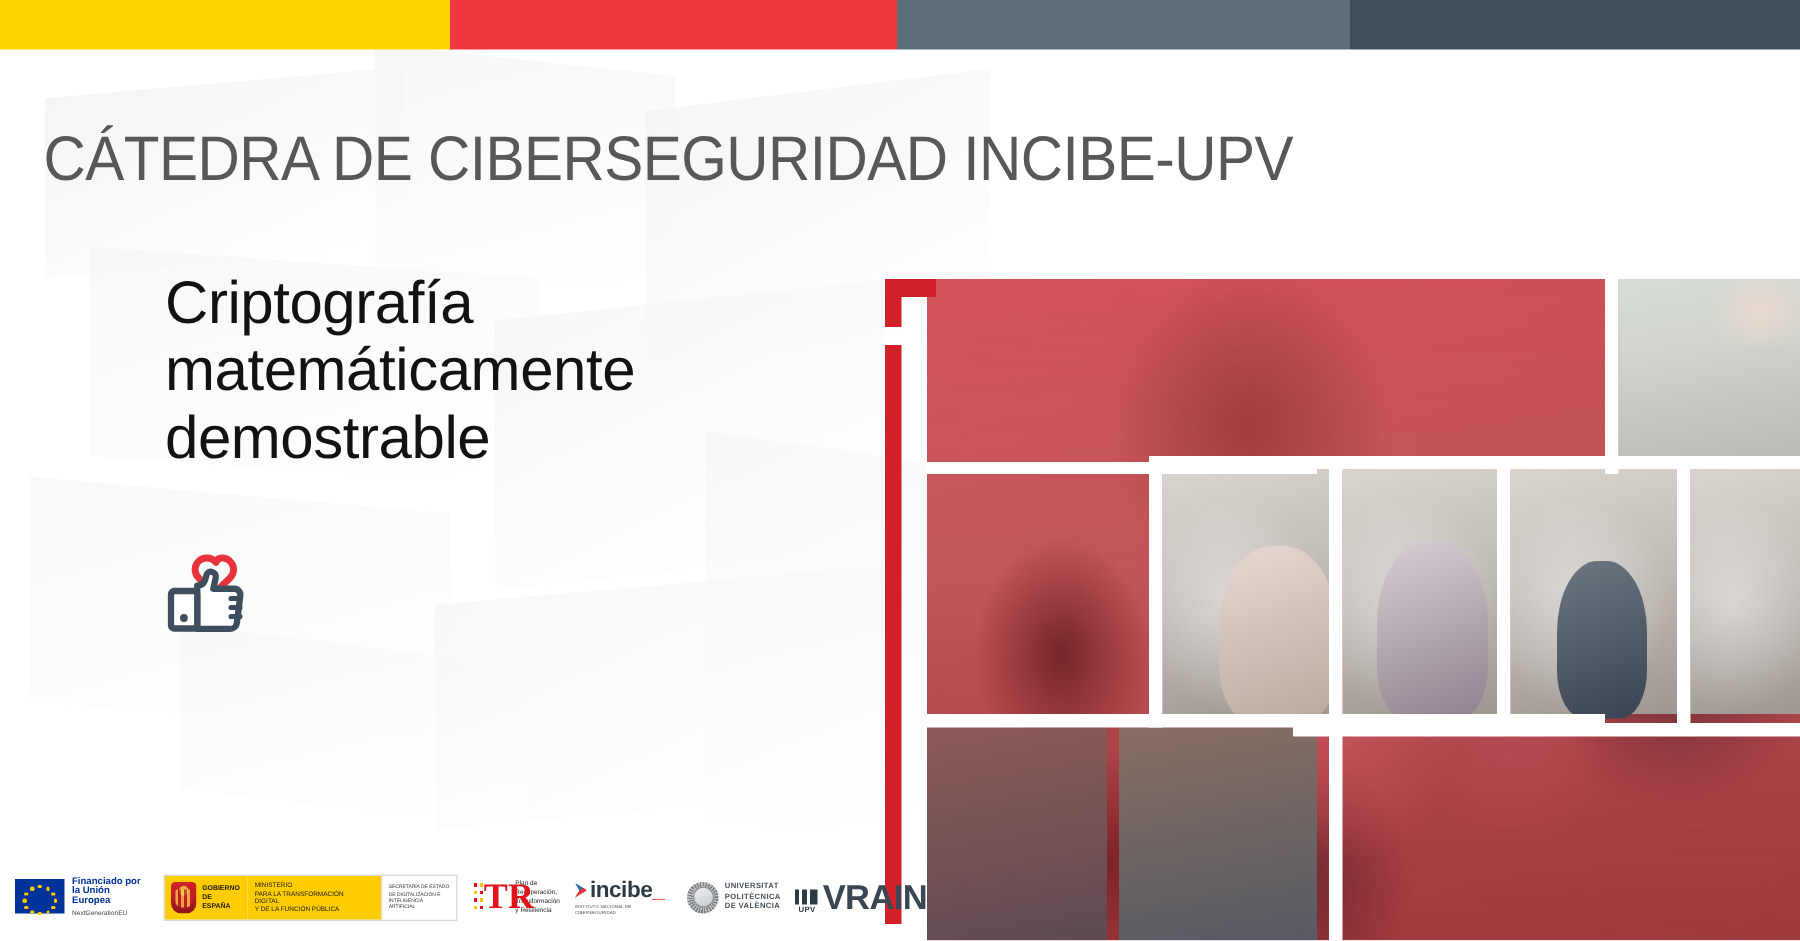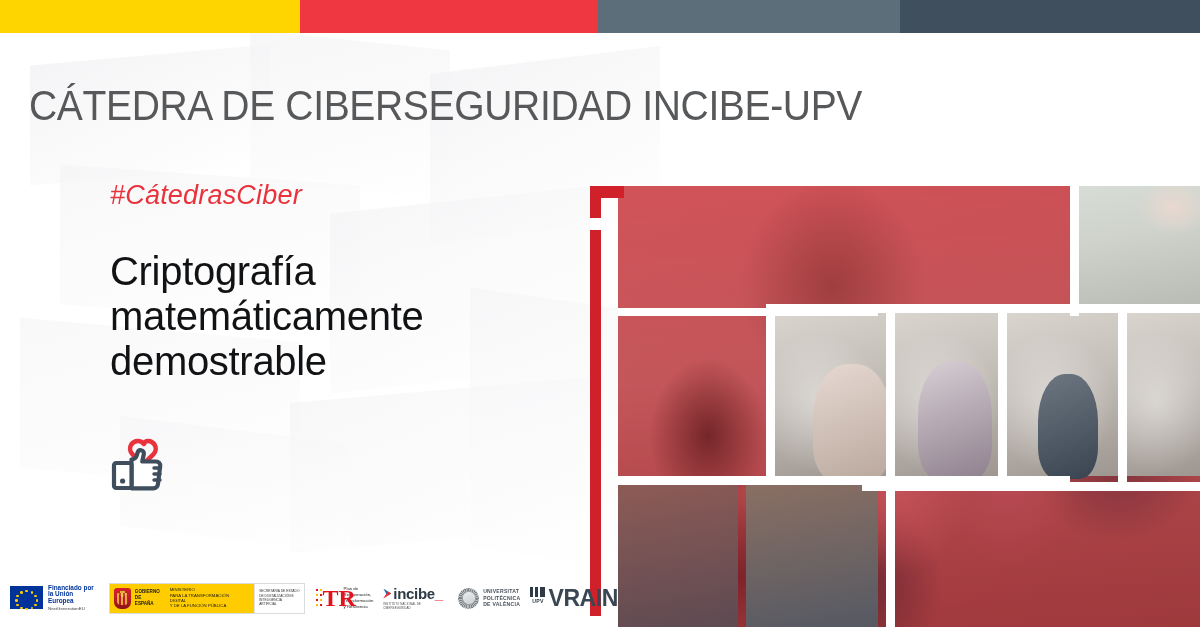--- a/index.html
+++ b/index.html
@@ -300,21 +300,21 @@
   }
   .upv-seal::after {
     content:""; position:absolute; inset:3.5px;
     border-radius:50%;
     background:linear-gradient(160deg,#eef0f1,#c8ccd0);
     box-shadow:inset 0 0 0 .8px #8b9094;
   }
   .upv-text { font-size:5.1px; font-weight:700; color:#46505A; line-height:1.35; letter-spacing:.25px; white-space:pre-line; }
 
   
-  .logo-vrain { display:flex; align-items:flex-start; gap:3px; }
+  .logo-vrain { display:flex; align-items:flex-end; gap:3px; }
   .vr-upv { display:flex; flex-direction:column; align-items:center; gap:1px; }
   .vr-bars {
     width:15px; height:10px;
     background:
       linear-gradient(90deg,#2E3A45 0 3px, transparent 3px 5px, #2E3A45 5px 8px, transparent 8px 10px, #2E3A45 10px 15px);
   }
   .vr-upv-label { font-size:5.2px; font-weight:700; color:#2E3A45; letter-spacing:.2px; }
   .vr-word { font-size:23px; font-weight:700; color:#3A4752; letter-spacing:-.4px; line-height:1; }
 </style>
 </head>
@@ -337,21 +337,20 @@
   <div class="topbar">
     <span class="bar-yellow"></span>
     <span class="bar-red"></span>
     <span class="bar-slate"></span>
     <span class="bar-navy"></span>
   </div>
 
   <div class="title">CÁTEDRA DE CIBERSEGURIDAD INCIBE-UPV</div>
 
   <div class="left-col">
-    <div class="hashtag">#CátedrasCiber</div>
     <div class="headline">Criptografía matemáticamente demostrable</div>
 
     <div class="category">
       <svg class="cat-icon" viewBox="0 0 64 62">
         <path d="M34 9c-3.2-4.2-9.6-4-12.6.4-2.1 3.1-1.6 7.3 1.1 9.9l9.3 9.2c.6.6 1.6.6 2.2 0l9.3-9.2c2.7-2.6 3.2-6.8 1.1-9.9C41.4 5 35 4.8 34 9z" fill="none" stroke="#E8333D" stroke-width="4.6" stroke-linejoin="round"></path>
         <path d="M21.5 24.5c2.6-.2 4.4-1.6 5.1-3.6l1-3.3c.5-1.7 2-2.7 3.6-2.4 1.9.3 3 2.1 2.6 4l-1.6 7.3h13.9c2.5 0 4.4 2.1 4.1 4.5l-2.3 18.4c-.3 2.2-2.2 3.9-4.4 3.9H21.5z" fill="#fff" stroke="#3E4E5C" stroke-width="4.2" stroke-linejoin="round" stroke-linecap="round"></path>
         <rect x="4" y="28" width="17.5" height="25" rx="2.2" fill="#fff" stroke="#3E4E5C" stroke-width="4.2"></rect>
         <circle cx="12.6" cy="46" r="2.6" fill="#3E4E5C"></circle>
         <path d="M44 33h6M44 39h6M44 45h6" stroke="#3E4E5C" stroke-width="3.4" stroke-linecap="round"></path>
       </svg>

